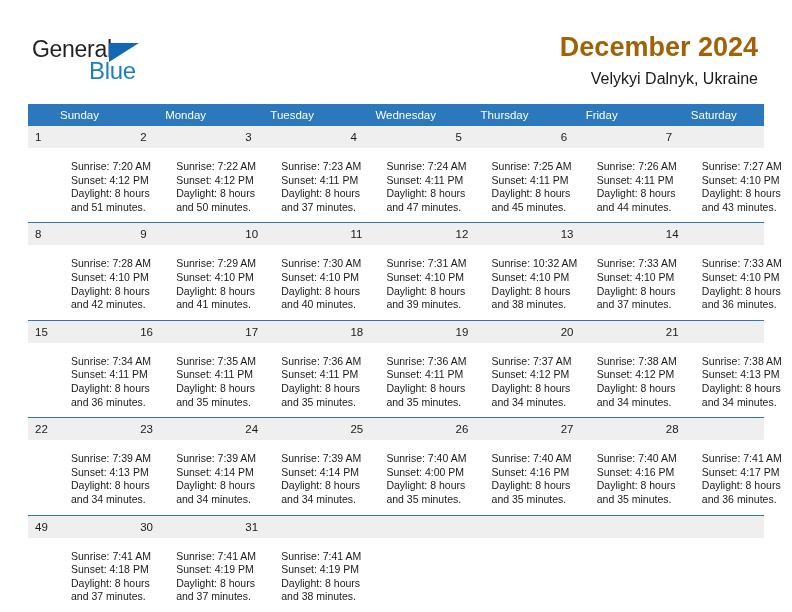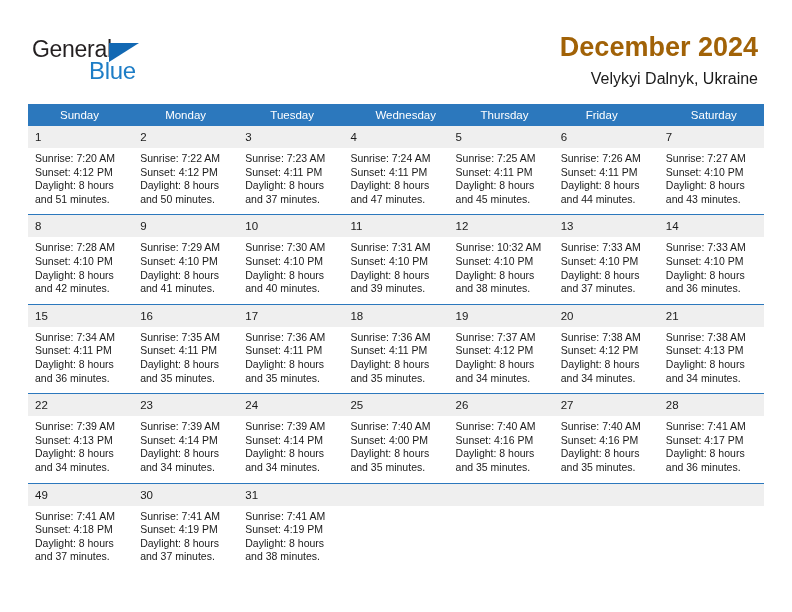--- a/index.html
+++ b/index.html
@@ -132,23 +132,24 @@
     background: #efefef;
     font-size: 11.5px;
     color: #1a1a1a;
     line-height: 14px;
     padding: 4px 0 4px 7px;
     height: 14px;
     box-sizing: content-box;
   }
 
   .daybody {
-    padding: 4px 6px 8px 7px;
+    padding: 12px 6px 8px 7px;
     min-height: 54px;
     box-sizing: border-box;
+    margin-left: 36px;
   }
 
   .daybody .line {
     font-size: 10.5px;
     line-height: 13.6px;
     color: #1a1a1a;
     white-space: nowrap;
   }
 
   .empty .daybody {

